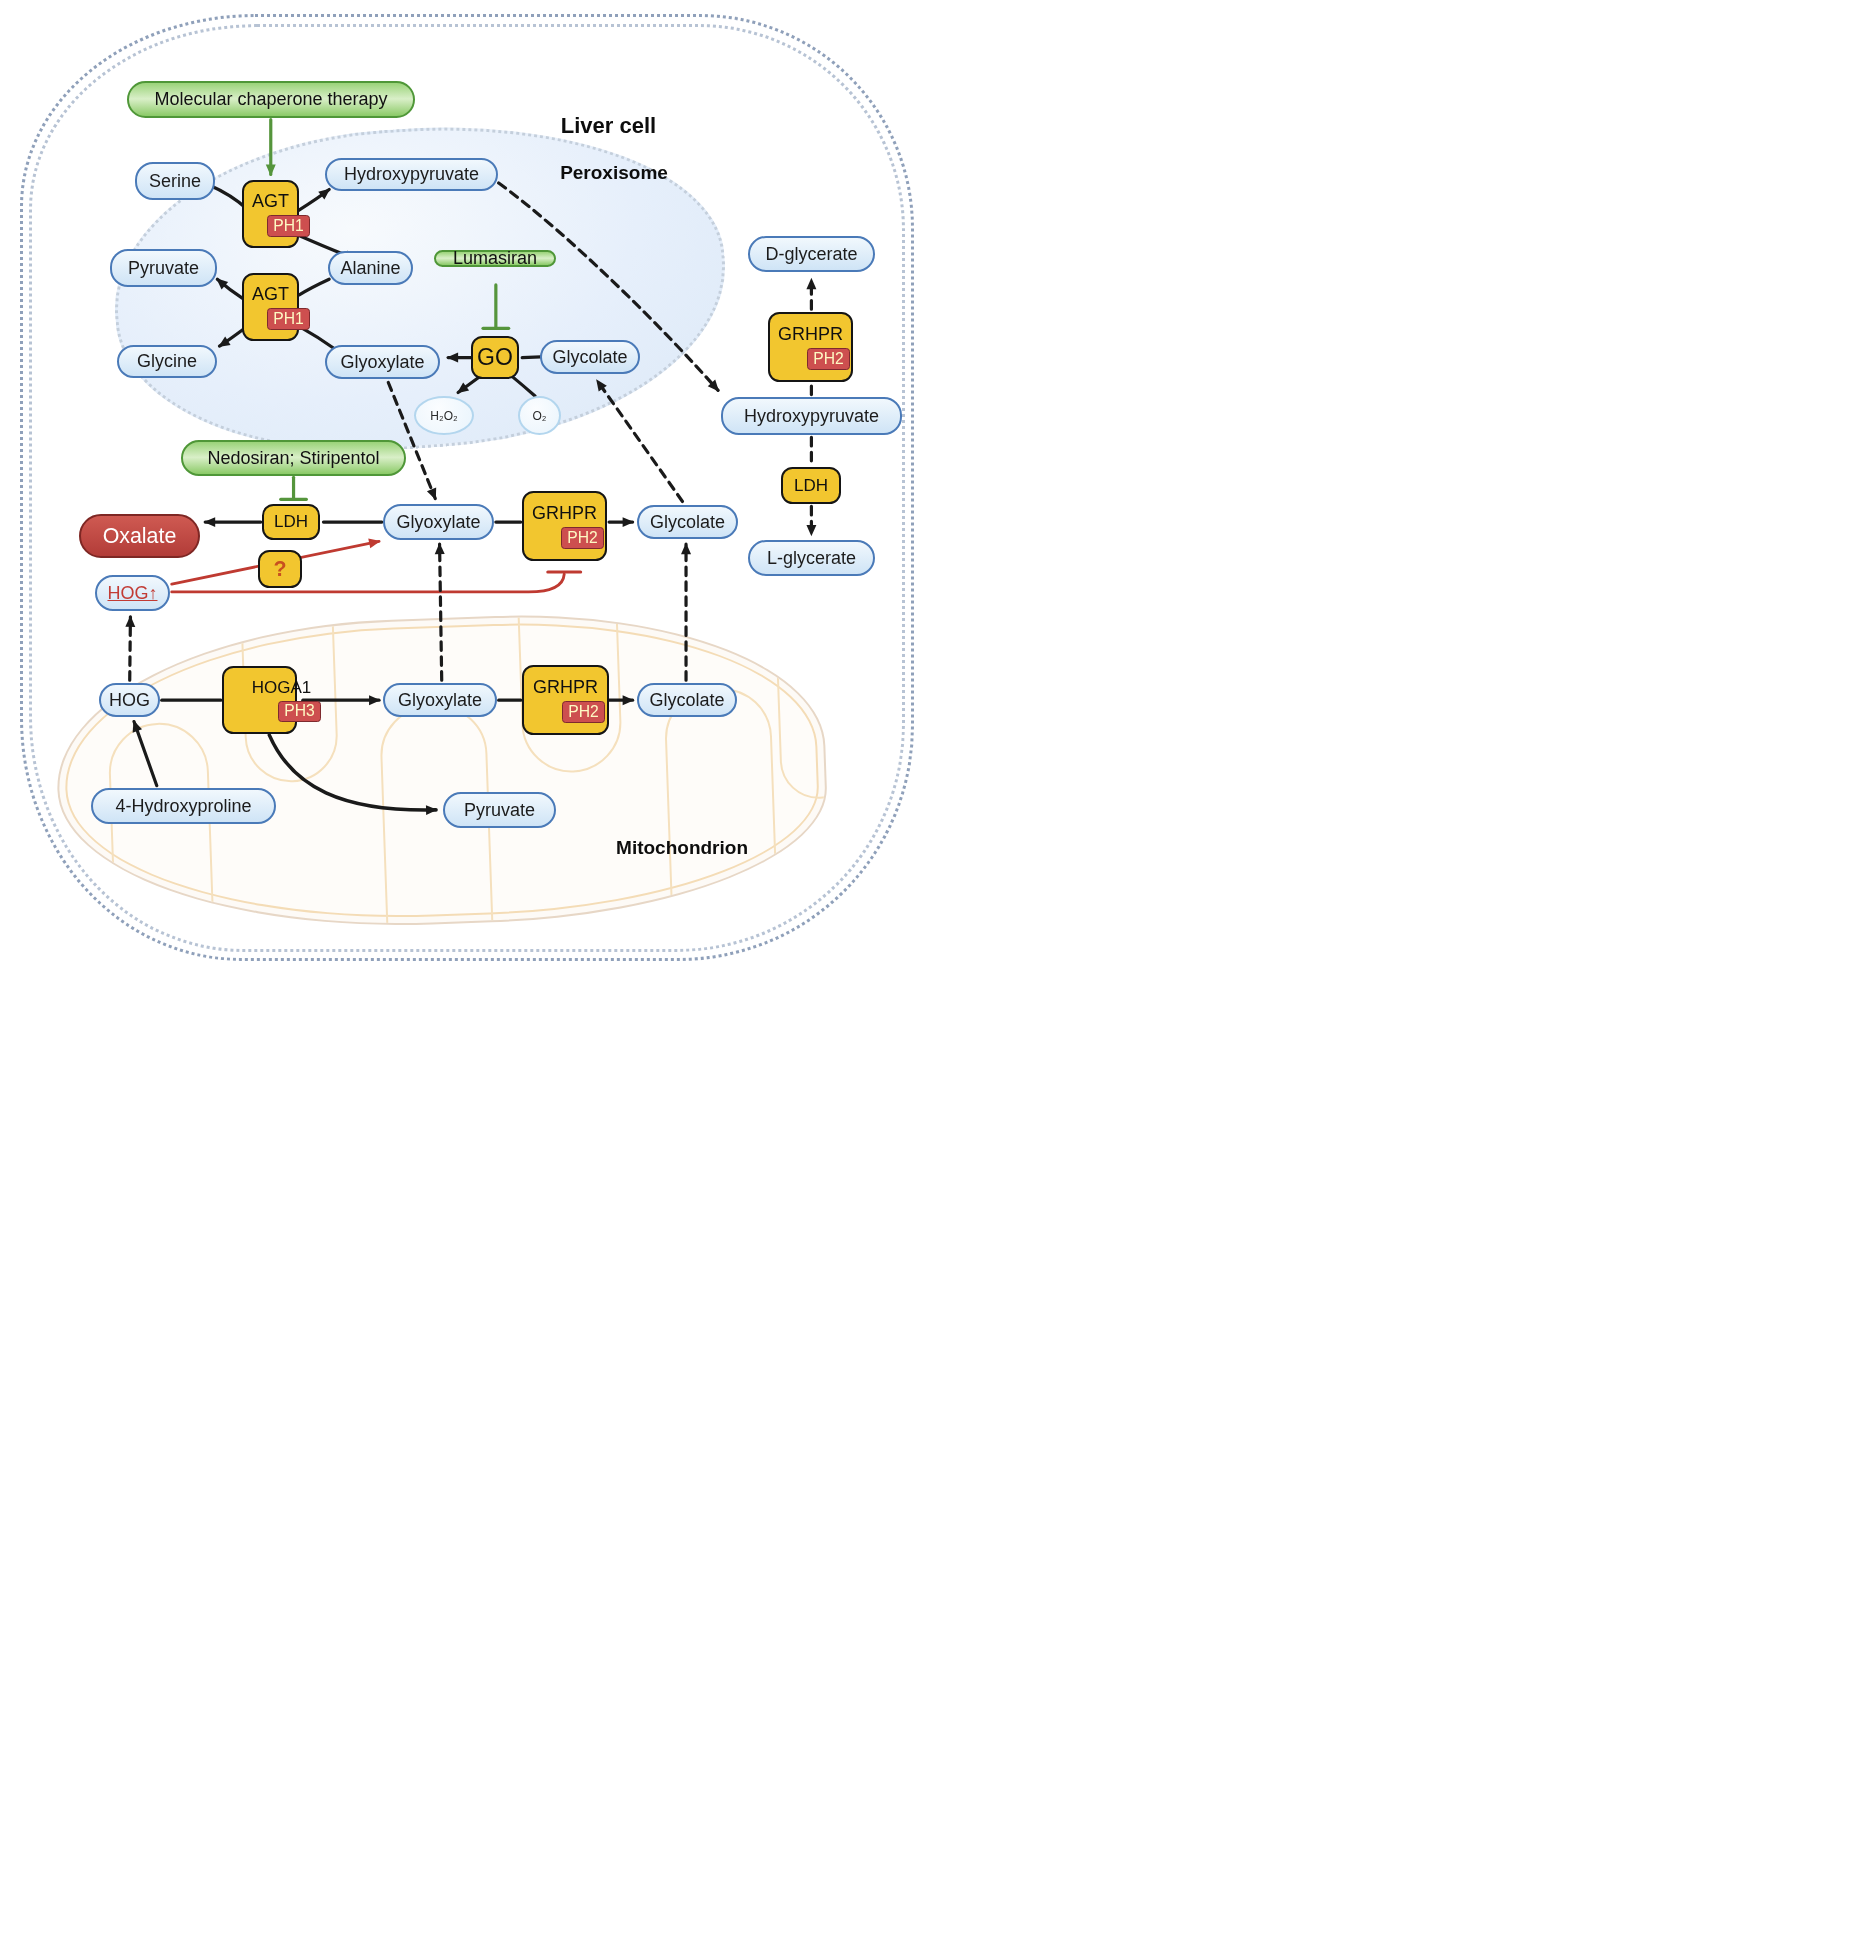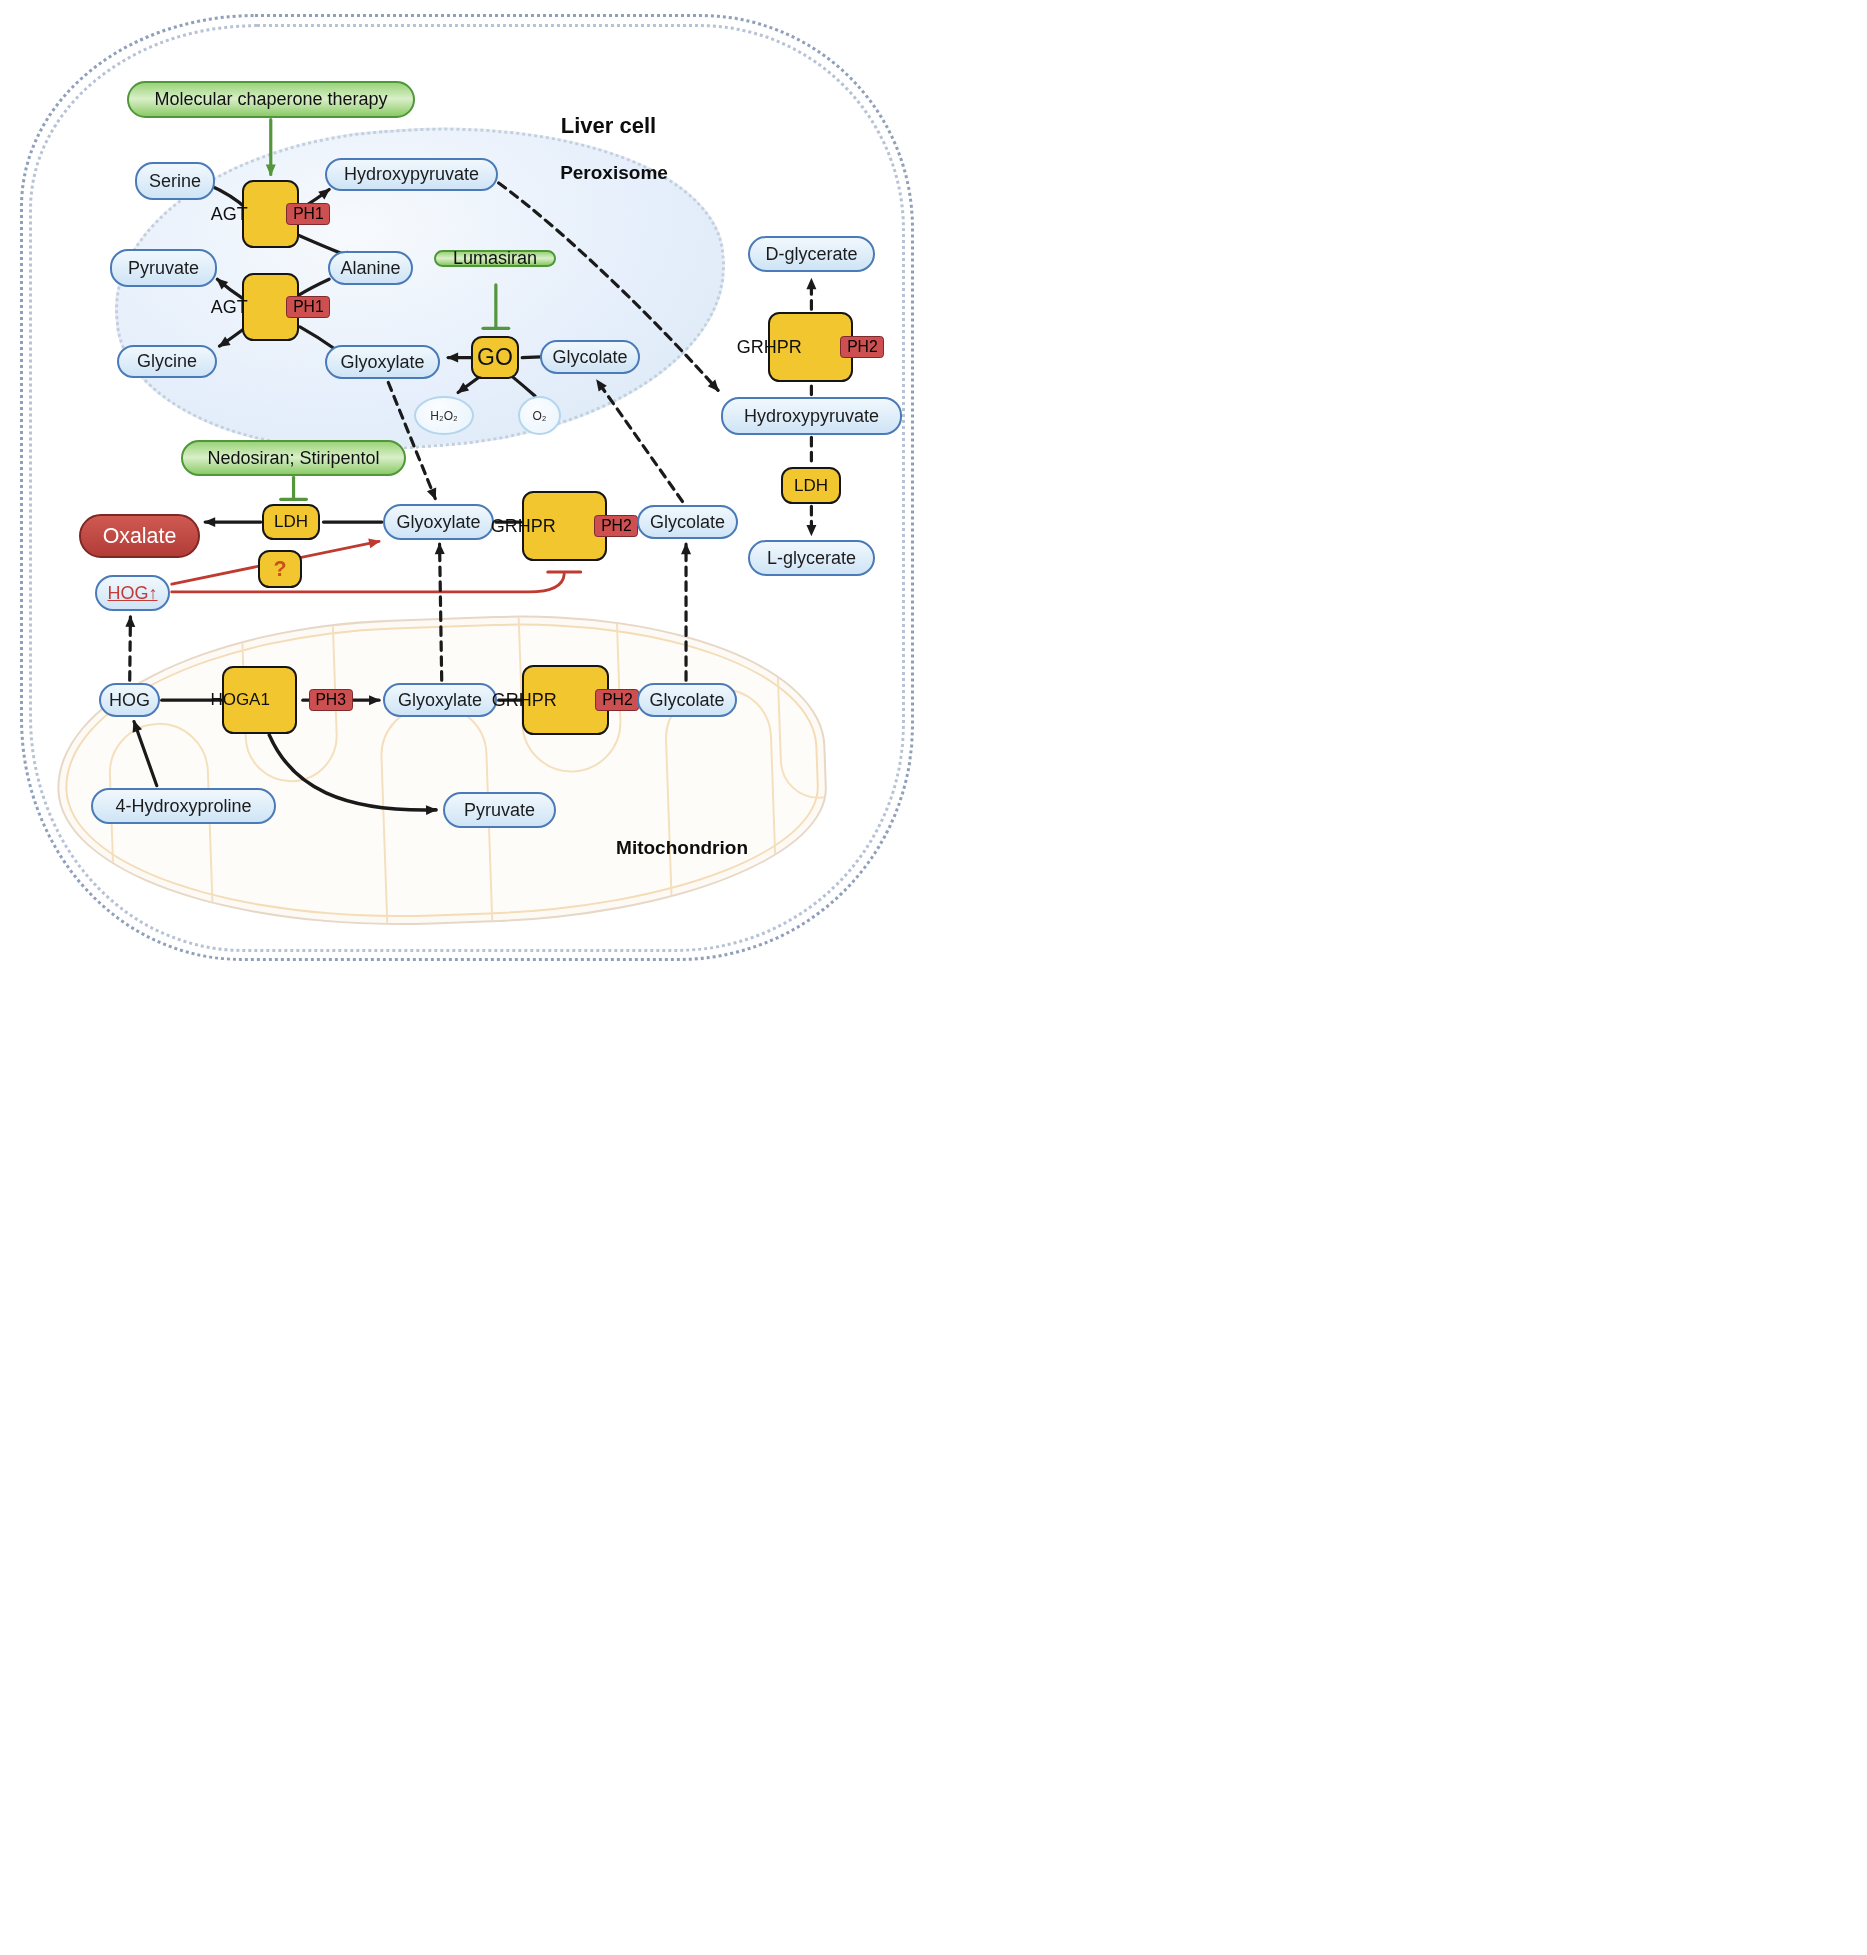--- a/index.html
+++ b/index.html
@@ -54,24 +54,24 @@
   }
   .pill-red-text{color:#c23b34;text-decoration:underline;}
   .gas{
     background:radial-gradient(circle at 40% 30%, #fbfdff 0%, #e9f4fc 100%);
     border:2.1px solid #b3d6ee;border-radius:50%;
     font-size:12px;color:#2a2a2a;
   }
   .enzyme{
     background:#f2c62f;border:2.8px solid #151515;border-radius:11.4px;
     font-size:18px;color:#101010;
-    display:flex;flex-direction:row;gap:2.8px;align-items:center;justify-content:center;
+    display:flex;flex-direction:column;gap:2.8px;align-items:center;justify-content:center;
   }
   .badge{
-    background:#cd4f4f;border:1.4px solid #7e2a2e;color:#000000;
+    background:#cd4f4f;border:1.4px solid #7e2a2e;color:#fef9c3;
     font-size:15.7px;line-height:1.15;padding:0.7px 5.7px;border-radius:3.6px;margin-left:36px;
   }
   .therapy{
     background:linear-gradient(180deg,#9ad379 0%,#d9efc8 48%,#8bca67 100%);
     border:2.1px solid #4f9738;border-radius:18.5px;
     font-size:18px;color:#111111;
   }
   .oxalate{
     background:linear-gradient(180deg,#cf5a52 0%,#b23c38 100%);
     border:2.8px solid #7e2724;border-radius:24px;

